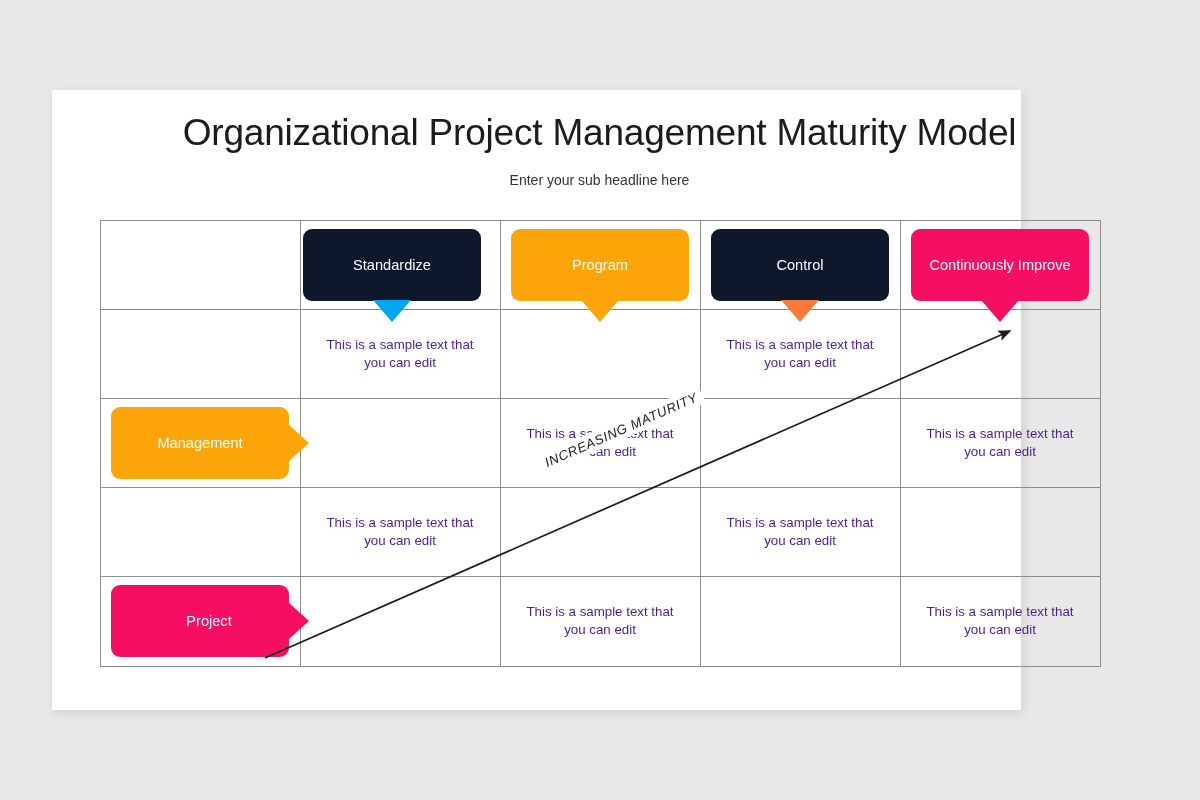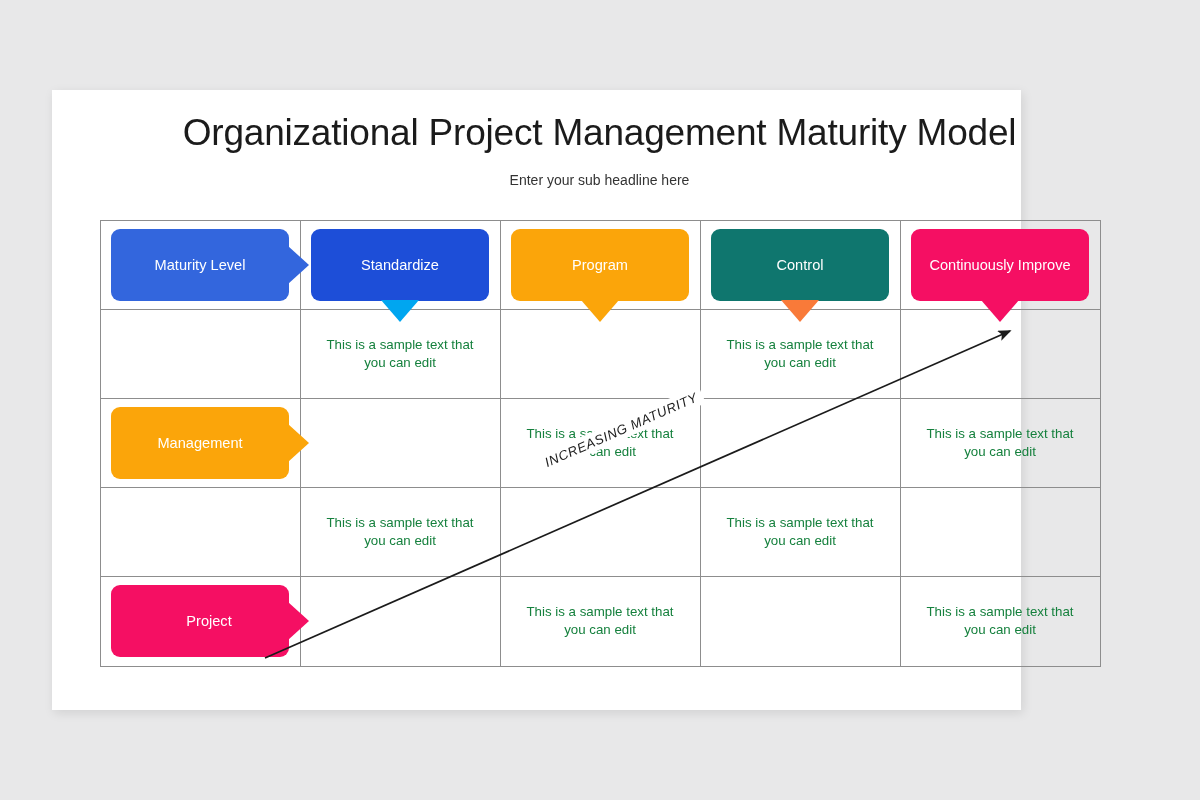--- a/index.html
+++ b/index.html
@@ -70,21 +70,21 @@
     position: absolute;
     width: 200px;
     height: 89px;
     display: flex;
     align-items: center;
     justify-content: center;
     text-align: center;
     padding: 4px 14px;
     font-size: 13.3px;
     line-height: 1.32;
-    color: #15803d;
+    color: #4c1d95;
   }
 
   
   .chip {
     position: absolute;
     width: 178px;
     height: 72px;
     border-radius: 9px;
     display: flex;
     align-items: center;
@@ -163,36 +163,32 @@
     <div class="grid-line h" style="top:356px"></div>
     <div class="grid-line h" style="top:446px"></div>
 
     <div class="grid-line v" style="left:0px"></div>
     <div class="grid-line v" style="left:200px"></div>
     <div class="grid-line v" style="left:400px"></div>
     <div class="grid-line v" style="left:600px"></div>
     <div class="grid-line v" style="left:800px"></div>
     <div class="grid-line v" style="left:1000px"></div>
 
-    <div class="chip" style="left:11px;  top:9px; background:#3366DD; color:#3366DD;">
-      <span class="chip-label" style="color:#fff">Maturity Level</span>
-      <span class="tail-right"></span>
-    </div>
-
-    <div class="chip" style="left:211px; top:9px; background:#1d4ed8; color:#00A6F0;text-align:center;">
+
+    <div class="chip" style="left:203px; top:9px; background:#0f172a; color:#00A6F0;text-align:center;">
       <span class="chip-label" style="color:#fff">Standardize</span>
       <span class="tail-down"></span>
     </div>
 
     <div class="chip" style="left:411px; top:9px; background:#FBA50A; color:#FBA50A;">
       <span class="chip-label" style="color:#fff">Program</span>
       <span class="tail-down"></span>
     </div>
 
-    <div class="chip" style="left:611px; top:9px; background:#0f766e; color:#F97A39;">
+    <div class="chip" style="left:611px; top:9px; background:#0f172a; color:#F97A39;">
       <span class="chip-label" style="color:#fff">Control</span>
       <span class="tail-down"></span>
     </div>
 
     <div class="chip" style="left:811px; top:9px; background:#F50F63; color:#F50F63;padding-left:12px;">
       <span class="chip-label" style="color:#fff">Continuously Improve</span>
       <span class="tail-down"></span>
     </div>
 
 

